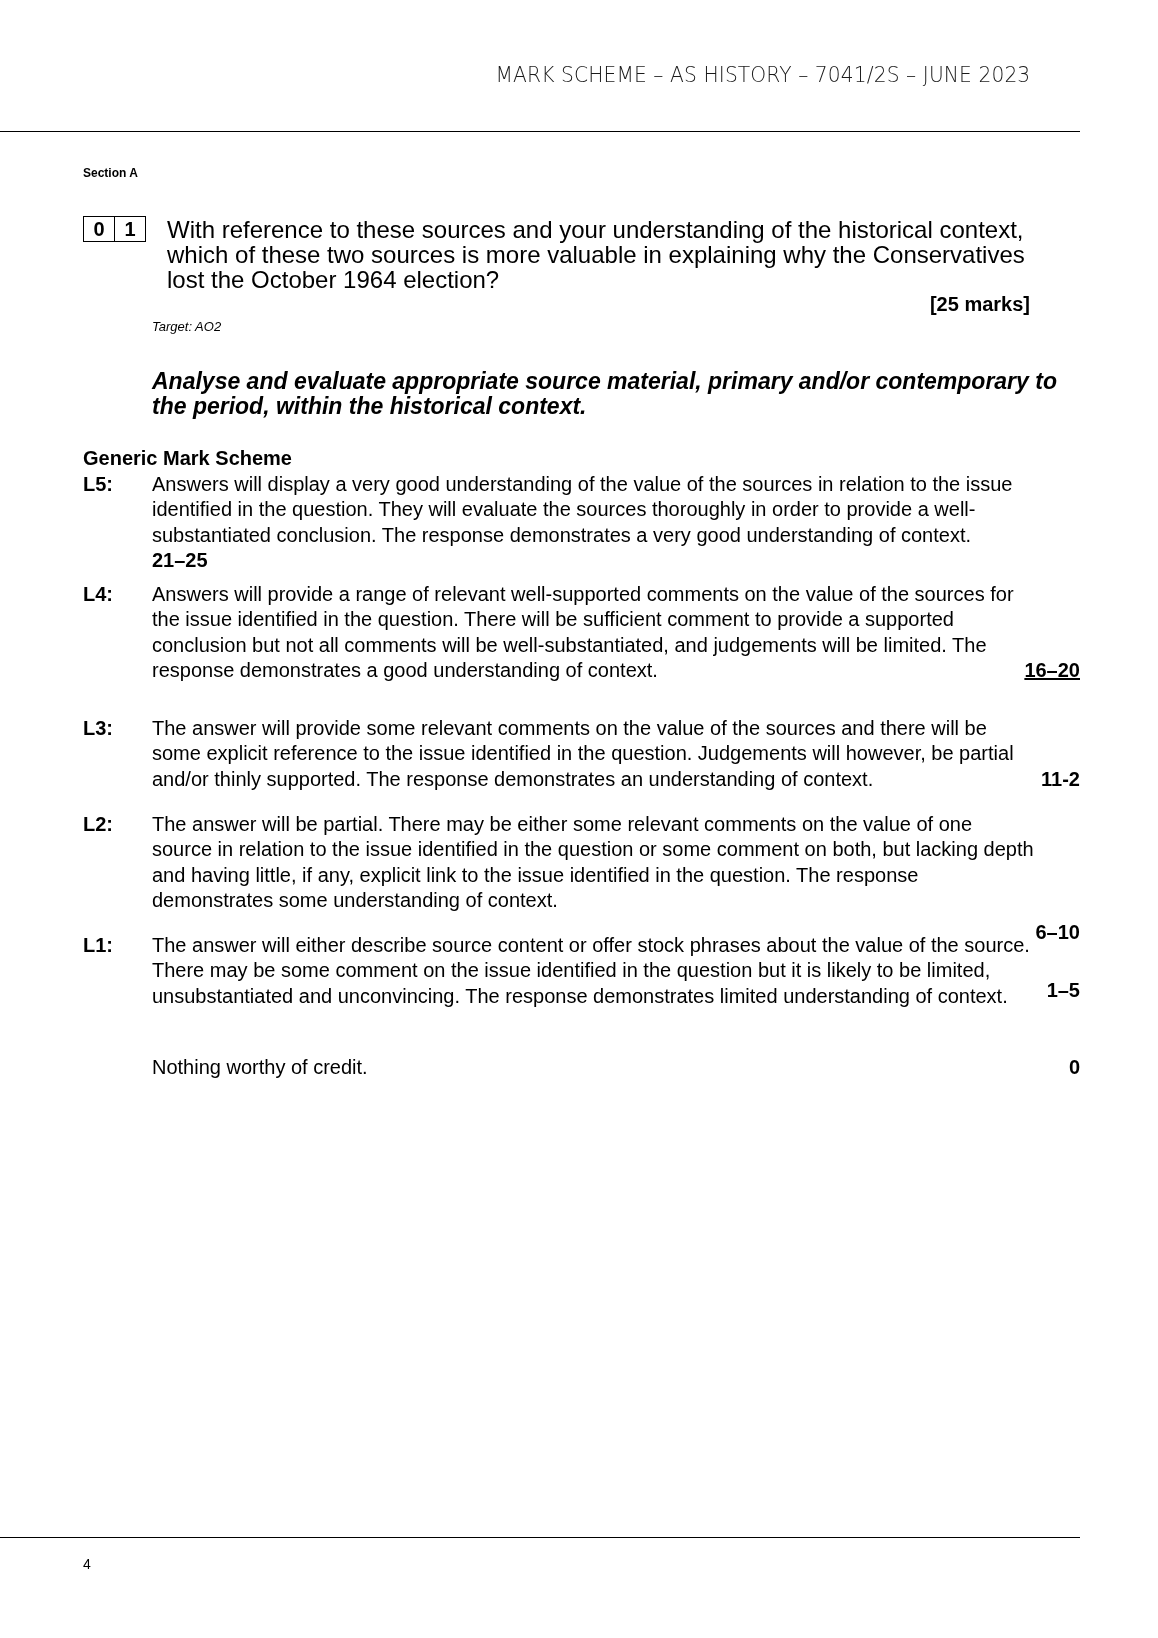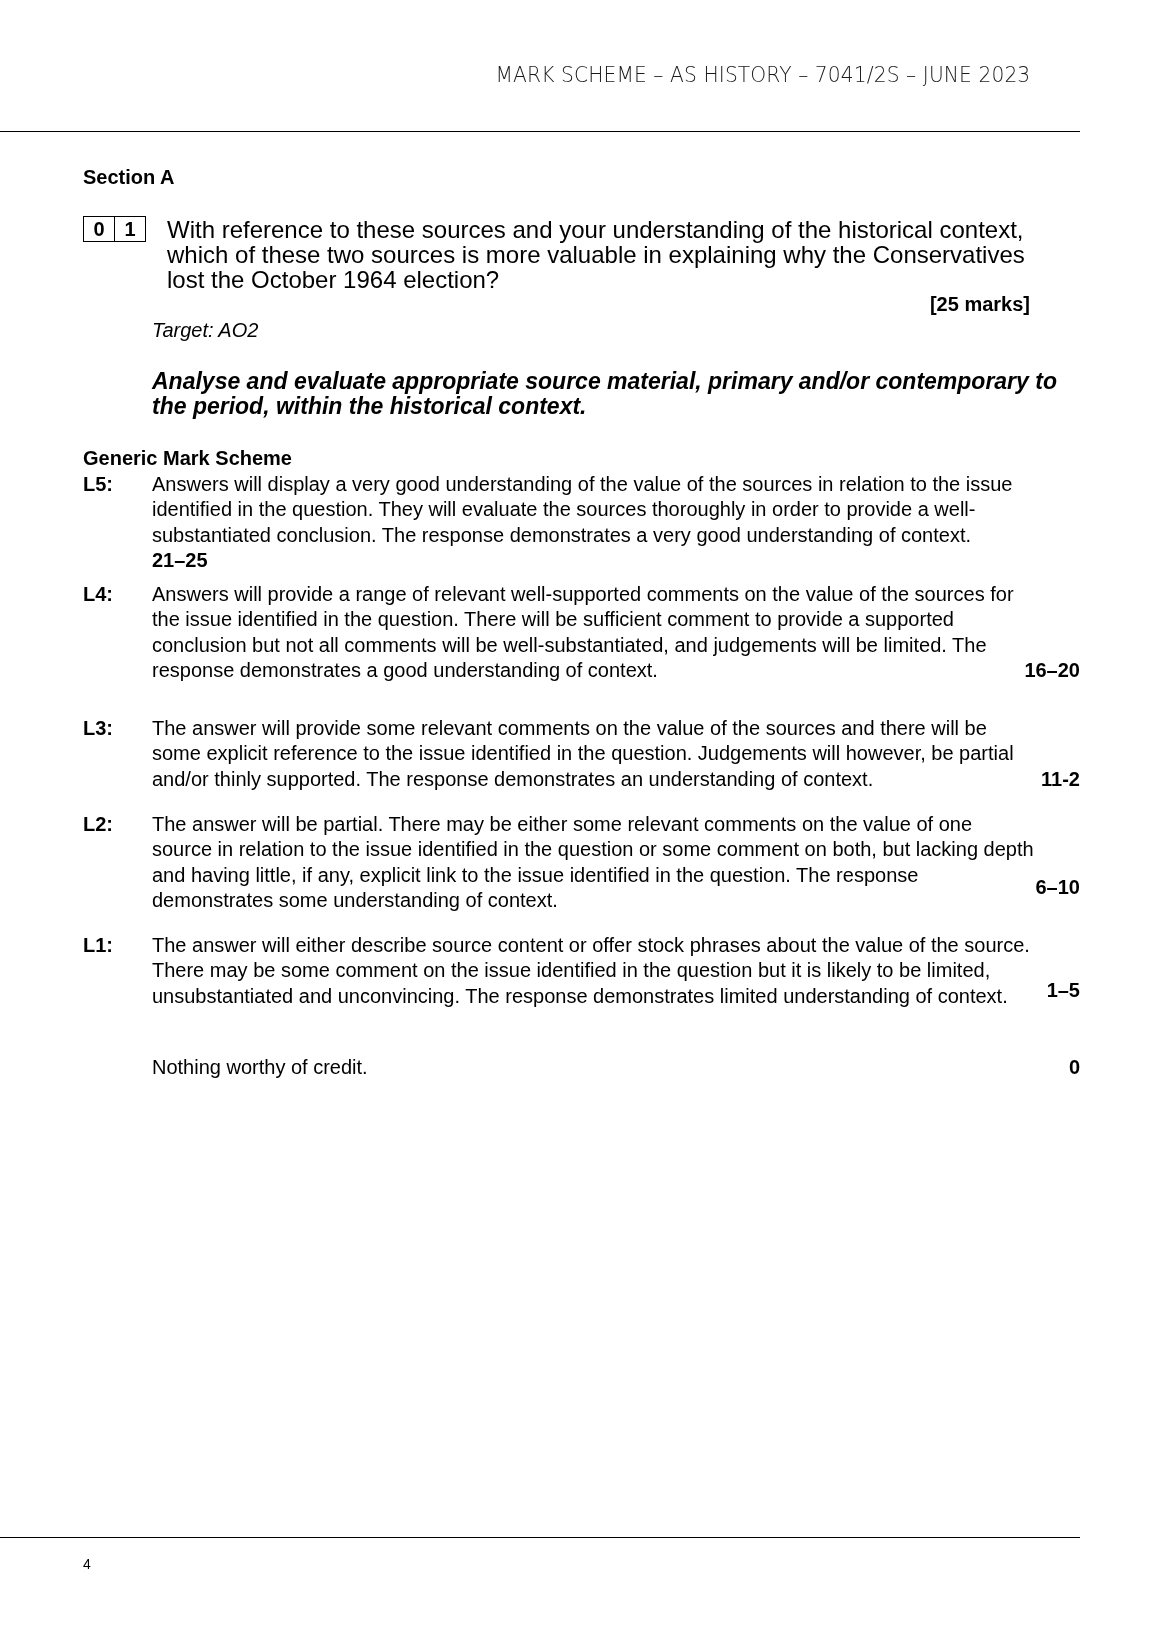--- a/index.html
+++ b/index.html
@@ -11,36 +11,36 @@
       position: absolute; right: 128px; top: 62px;
       font-family: "DejaVu Sans", sans-serif; font-size: 22px; font-weight: 300;
       letter-spacing: 0.1px; color: #1a1a1a;
       transform: scaleX(0.92); transform-origin: right center;
     }
     .rule { position: absolute; left: 0; width: 1080px; height: 0; border-top: 1.5px solid #000; }
     .rule.top { top: 131px; }
     .rule.bottom { top: 1537px; }
     .page-number { position: absolute; left: 83px; top: 1556px; font-size: 14px; }
 
-    .section-heading { position: absolute; left: 83px; top: 166px; font-size: 20px; font-weight: bold; }
+    .section-heading { position: absolute; left: 83px; top: 166px; font-size: 12px; font-weight: bold; }
     .qbox {
       position: absolute; left: 83px; top: 216px; display: flex;
       border: 1.2px solid #000;
     }
     .qbox span {
       width: 30px; height: 24px; line-height: 24px; text-align: center;
       font-weight: bold; font-size: 20px;
     }
     .qbox span + span { border-left: 1.2px solid #000; }
     .question {
       position: absolute; left: 167px; top: 217px; width: 880px;
       font-size: 24px; line-height: 25px;
     }
     .marks { position: absolute; right: 128px; top: 293px; font-size: 20px; font-weight: bold; }
-    .target { position: absolute; left: 152px; top: 319px; font-size: 20px; font-style: italic; }
+    .target { position: absolute; left: 152px; top: 319px; font-size: 13px; font-style: italic; }
     .ao-desc {
       position: absolute; left: 152px; top: 369px; width: 910px;
       font-size: 23px; line-height: 25px; font-style: italic; font-weight: bold;
     }
     .gms-heading { position: absolute; left: 83px; top: 447px; font-size: 20px; font-weight: bold; }
 
     .level { position: absolute; left: 83px; width: 997px; font-size: 20px; line-height: 25.3px; }
     .level .lvl-label { position: absolute; left: 0; top: 0; font-weight: bold; text-align: center; }
     .level .lvl-text { margin-left: 69px; }
     .level .lvl-marks { font-weight: bold; float: right; }
@@ -69,37 +69,37 @@
   <span class="lvl-label">L5:</span>
   <div class="lvl-text">
     <span>Answers will display a very good understanding of the value of the sources in relation to the issue identified in the question. They will evaluate the sources thoroughly in order to provide a well-substantiated conclusion. The response demonstrates a very good understanding of context.</span>
     <span class="lvl-marks own-line">21–25</span>
   </div>
 </div>
 
 <div class="level" style="top:582px;">
   <span class="lvl-label">L4:</span>
   <div class="lvl-text">
-    <span class="lvl-marks" style="margin-top:75.9px;">16–20</span>
+    <span class="lvl-marks" style="margin-top:75.9px;text-decoration:underline;">16–20</span>
     <span>Answers will provide a range of relevant well-supported comments on the value of the sources for the issue identified in the question. There will be sufficient comment to provide a supported conclusion but not all comments will be well-substantiated, and judgements will be limited. The response demonstrates a good understanding of context.</span>
   </div>
 </div>
 
 <div class="level" style="top:716px;">
   <span class="lvl-label">L3:</span>
   <div class="lvl-text">
     <span class="lvl-marks" style="margin-top:50.6px;">11-2</span>
     <span>The answer will provide some relevant comments on the value of the sources and there will be some explicit reference to the issue identified in the question. Judgements will however, be partial and/or thinly supported. The response demonstrates an understanding of context.</span>
   </div>
 </div>
 
 <div class="level" style="top:812px;">
   <span class="lvl-label">L2:</span>
   <div class="lvl-text">
-    <span class="lvl-marks" style="margin-top:63px;">6–10</span>
+    <span class="lvl-marks" style="margin-top:108px;">6–10</span>
     <span>The answer will be partial. There may be either some relevant comments on the value of one source in relation to the issue identified in the question or some comment on both, but lacking depth and having little, if any, explicit link to the issue identified in the question. The response demonstrates some understanding of context.</span>
   </div>
 </div>
 
 <div class="level" style="top:933px;">
   <span class="lvl-label">L1:</span>
   <div class="lvl-text">
     <span class="lvl-marks" style="margin-top:45px;text-align:right;">1–5</span>
     <span>The answer will either describe source content or offer stock phrases about the value of the source. There may be some comment on the issue identified in the question but it is likely to be limited, unsubstantiated and unconvincing. The response demonstrates limited understanding of context.</span>
   </div>

